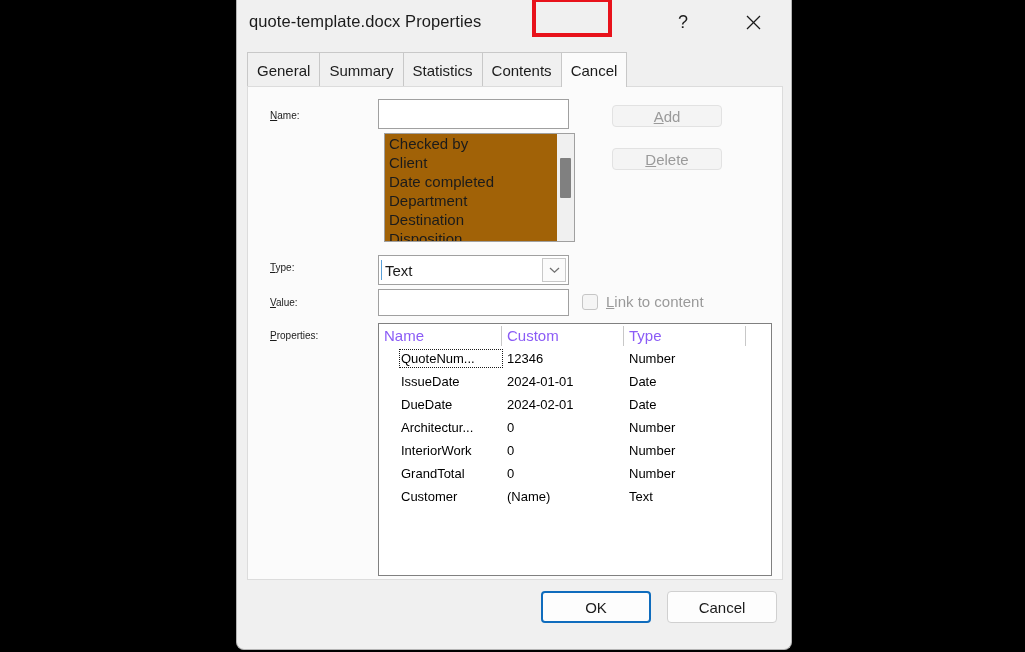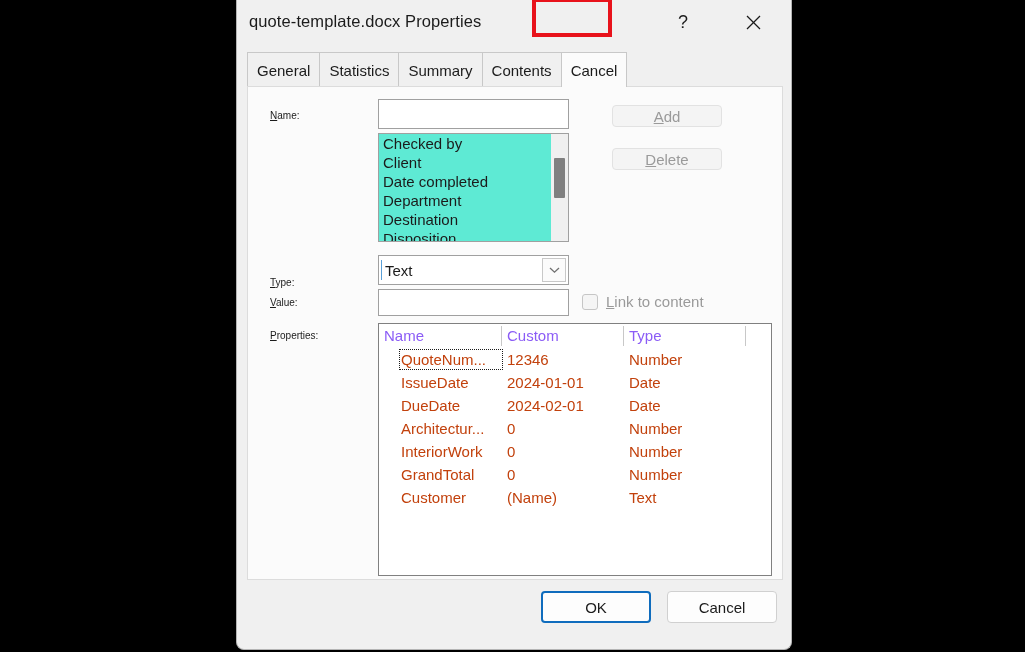--- a/index.html
+++ b/index.html
@@ -156,25 +156,25 @@
     color: #1b1b1b;
     padding: 0 4px;
     line-height: 28px;
     outline: none;
     font-family: "Liberation Sans", sans-serif;
   }
 
   
   #name-list {
     position: absolute;
-    left: 130px;
+    left: 136px;
     top: 46px;
     width: 191px;
     height: 109px;
-    background: #5eead4;
+    background: #a16207;
     border: 1px solid #a0a0a0;
     box-sizing: border-box;
     overflow: hidden;
   }
   #name-list-items {
     position: absolute;
     left: 0; top: 0;
     width: 172px;
   }
   .name-item {
@@ -322,22 +322,22 @@
     background: #c8c8c8;
   }
   .prop-row {
     position: relative;
     height: 23px;
     cursor: default;
   }
   .prop-cell {
     position: absolute;
     top: 2px;
-    font-size: 15px;
-    color: #c2410c;
+    font-size: 13px;
+    color: #000000;
     white-space: nowrap;
     overflow: hidden;
   }
   .prop-row.focused .cell-name {
     outline: 1px dotted #1b1b1b;
     outline-offset: 1px;
   }
 
   
   .footer-btn {
@@ -381,22 +381,22 @@
       <div class="titlebar-btn" id="close-btn">
         <svg width="15" height="15" viewBox="0 0 15 15" aria-hidden="true">
           <line x1="1" y1="1" x2="14" y2="14" stroke="#1b1b1b" stroke-width="1.2"></line>
           <line x1="14" y1="1" x2="1" y2="14" stroke="#1b1b1b" stroke-width="1.2"></line>
         </svg>
       </div>
     </div>
 
     <div id="tabstrip">
       <div class="tab">General</div>
+      <div class="tab">Summary</div>
       <div class="tab">Statistics</div>
-      <div class="tab">Summary</div>
       <div class="tab">Contents</div>
       <div class="tab active">Cancel</div>
     </div>
     <div id="tab-highlight"></div>
 
     <div id="tabpanel">
 
       <div class="field-label" style="left:22px; top:23px;"><span class="acc">N</span>ame:</div>
       <input class="textbox" style="left: 130px; top: 12px; width: 191px; height: 30px;" value="">
 
@@ -414,21 +414,21 @@
         </div>
       </div>
 
       <div class="side-btn" id="btn-add">
         <span><span class="acc">A</span>dd</span>
       </div>
       <div class="side-btn" id="btn-delete">
         <span><span class="acc">D</span>elete</span>
       </div>
 
-      <div class="field-label" style="left:22px; top:190px;"><span class="acc">T</span>ype:</div>
+      <div class="field-label" style="left:22px; top:175px;"><span class="acc">T</span>ype:</div>
       <div id="type-combo">
         <div id="type-combo-caret"></div>
         <div id="type-combo-text">Text</div>
         <div id="type-combo-btn">
           <svg width="11" height="8" viewBox="0 0 11 8" aria-hidden="true">
             <polyline points="1,2 5.5,6.2 10,2" fill="none" stroke="#707070" stroke-width="1.3"></polyline>
           </svg>
         </div>
       </div>
 

